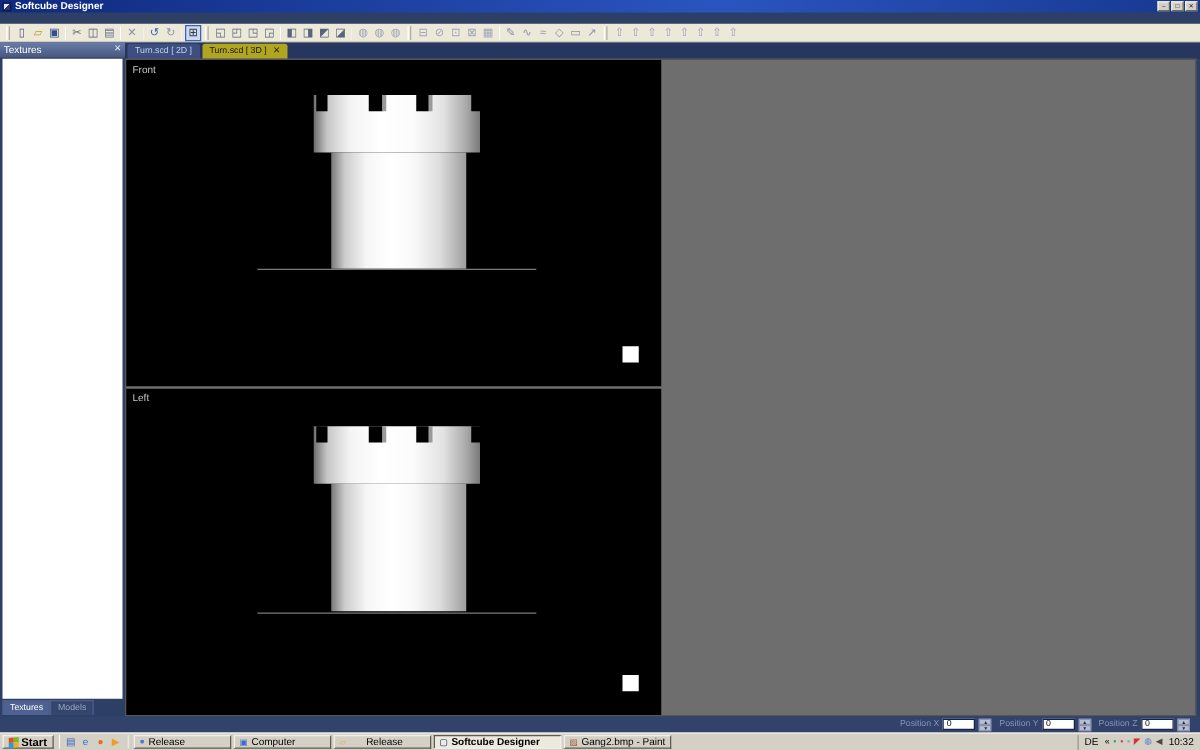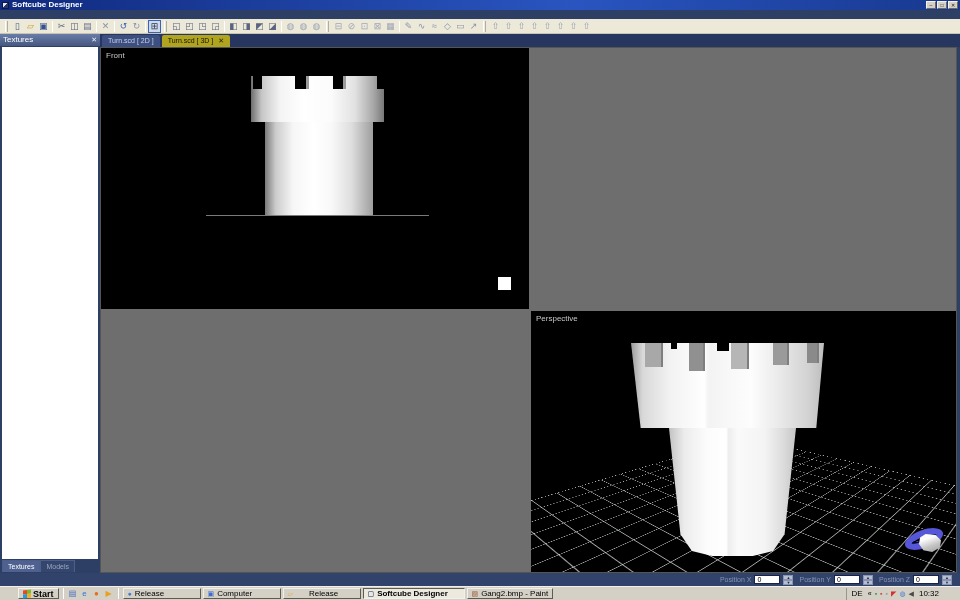--- a/index.html
+++ b/index.html
@@ -118,21 +118,21 @@
   .pos-label { font-size:7px; color:#8593b6; }
   .pos-input { width:26px; height:9px; background:#fff; border:1px solid #16244a; font-size:7px;
     line-height:8px; color:#000; padding-left:2px; }
   .spin { display:flex; flex-direction:column; width:10px; }
   .spin span { height:5px; background:#b6bed2; border:1px solid #8a94b0; font-size:4px; line-height:3px;
     text-align:center; color:#222c48; }
   .pos-group { display:flex; align-items:center; gap:3px; }
 
   
   .taskbar { position:absolute; left:0; top:586px; width:960px; height:14px; background:#d4d0c6;
-    border-top:1px solid #f2f0ea; display:flex; align-items:center; padding:0 18px; gap:2px; }
+    border-top:1px solid #f2f0ea; display:flex; align-items:center; padding:0 2px; gap:2px; }
   .start-btn { height:11px; display:flex; align-items:center; gap:2px; padding:0 4px;
     background:#d4d0c6; border:1px solid; border-color:#f4f2ec #5f5b52 #5f5b52 #f4f2ec;
     font-size:9px; font-weight:bold; color:#000; }
   .flag { display:grid; grid-template-columns:4px 4px; grid-template-rows:4px 4px; transform:skewY(-6deg); }
   .flag i { display:block; }
   .fq1 { background:#e34b26; } .fq2 { background:#7eba28; } .fq3 { background:#2a9ae0; } .fq4 { background:#f0b01e; }
   .tb-sep { width:1px; height:11px; background:#9a968c; border-right:1px solid #fff; margin:0 2px; }
   .ql { display:flex; gap:2px; align-items:center; }
   .ql-icon { width:10px; height:11px; font-size:8px; line-height:11px; text-align:center; }
   .task-btn { height:11px; display:flex; align-items:center; gap:3px; padding:0 4px;
@@ -248,37 +248,35 @@
         <i class="t-notch n4"></i>
         <i class="t-sliver s1"></i>
         <i class="t-sliver s2"></i>
       </div>
       <div class="t-body"></div>
       <div class="t-ground"></div>
       <div class="vsq"></div>
     </div>
 
 
-
-    <div class="vp" id="vp-persp">
-      <div class="pgrid"></div>
-      <span class="vp-label">Perspective</span>
-      <div class="p-body"></div>
-      <div class="p-crown">
-        <i class="p-notch pn1"></i>
-        <i class="p-notch pn2"></i>
-        <i class="p-notch pn3"></i>
-        <i class="p-notch pn4"></i>
-        <i class="p-notch pn5"></i>
-        <i class="pb1"></i>
-        <i class="pb2"></i>
+    <div class="vp" id="vp-left">
+      <span class="vp-label">Left</span>
+      <div class="t-crown">
+        <i class="t-notch n1"></i>
+        <i class="t-notch n2"></i>
+        <i class="t-notch n3"></i>
+        <i class="t-notch n4"></i>
+        <i class="t-sliver s1"></i>
+        <i class="t-sliver s2"></i>
       </div>
-      <div class="gizmo-ring"></div>
-      <div class="gizmo-cube"></div>
+      <div class="t-body"></div>
+      <div class="t-ground"></div>
+      <div class="vsq"></div>
     </div>
+
 
   </div>
 
   <div class="statusbar">
     <span class="pos-group">
       <span class="pos-label">Position X</span>
       <span class="pos-input">0</span>
       <span class="spin">
         <span>▲</span>
         <span>▼</span>

